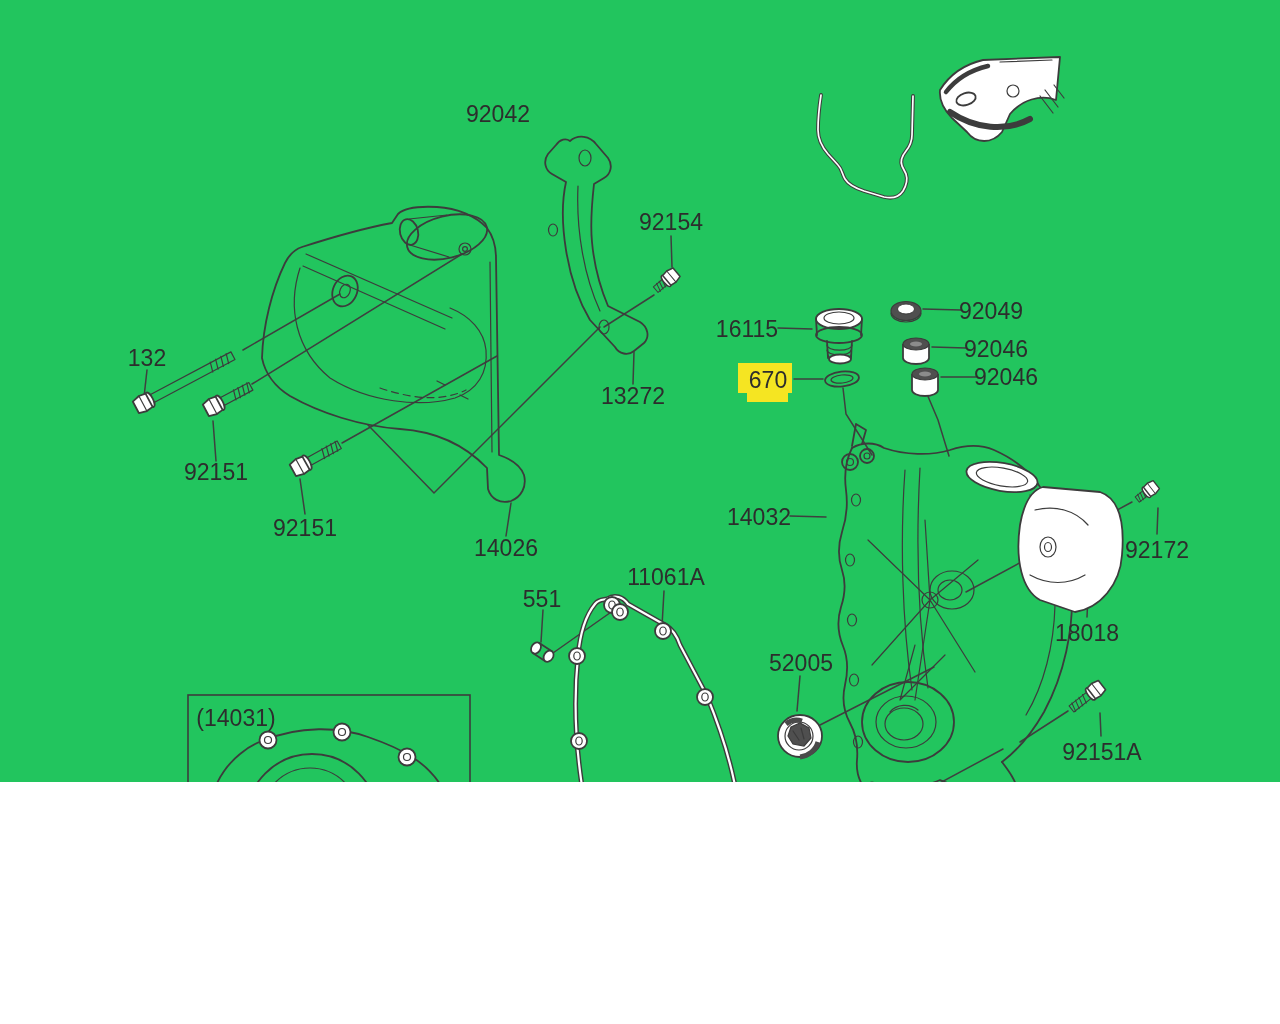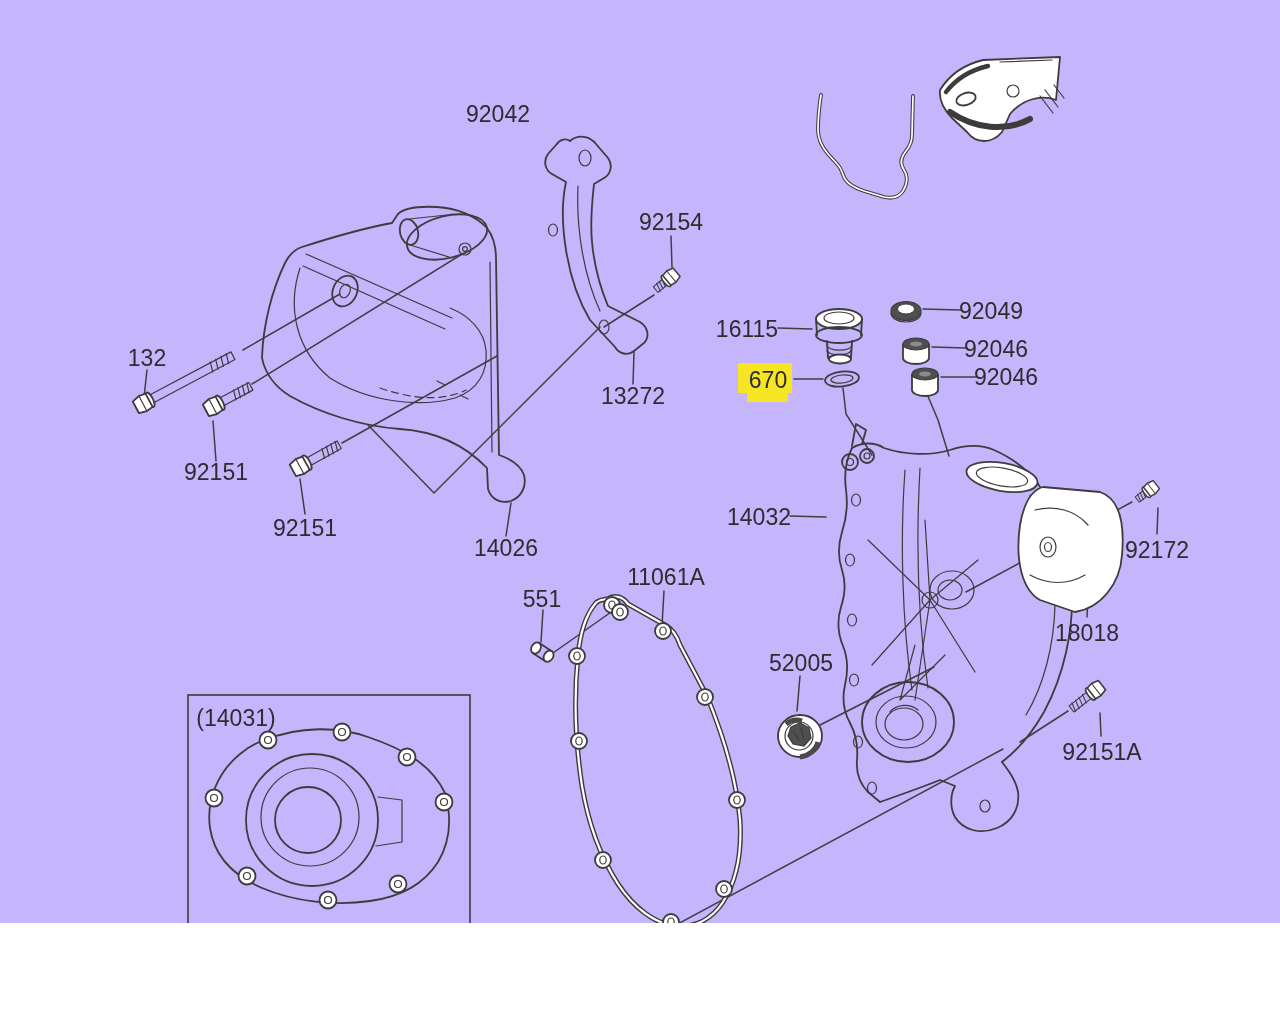--- a/index.html
+++ b/index.html
@@ -1,16 +1,16 @@
 <!DOCTYPE html>
 <html><head>
 <meta charset="utf-8">
 <style>
   html,body{margin:0;padding:0;background:#ffffff;}
-  .stage{position:relative;width:1280px;height:923px;background:#c4b5fd;overflow:hidden;}
+  .stage{position:relative;width:1280px;height:782px;background:#22c55e;overflow:hidden;}
   svg{display:block}
   .ln{fill:none;stroke:#3c3c3c;stroke-width:1.8;stroke-linecap:round;stroke-linejoin:round}
   .thin{fill:none;stroke:#3c3c3c;stroke-width:1.2;stroke-linecap:round;stroke-linejoin:round}
   .fw{fill:#ffffff;stroke:#3c3c3c;stroke-width:1.8;stroke-linejoin:round}
   .fd{fill:#4f4f4f;stroke:#3c3c3c;stroke-width:1.2}
   .dblA{fill:none;stroke:#3c3c3c;stroke-width:5;stroke-linejoin:round;stroke-linecap:round}
   .dblB{fill:none;stroke:#ffffff;stroke-width:2.2;stroke-linejoin:round;stroke-linecap:round}
   .dblA2{fill:none;stroke:#3c3c3c;stroke-width:3.8;stroke-linejoin:round;stroke-linecap:round}
   .dblB2{fill:none;stroke:#ffffff;stroke-width:1.7;stroke-linejoin:round;stroke-linecap:round}
   .lead{fill:none;stroke:#3f3f3f;stroke-width:1.5;stroke-linecap:round}

